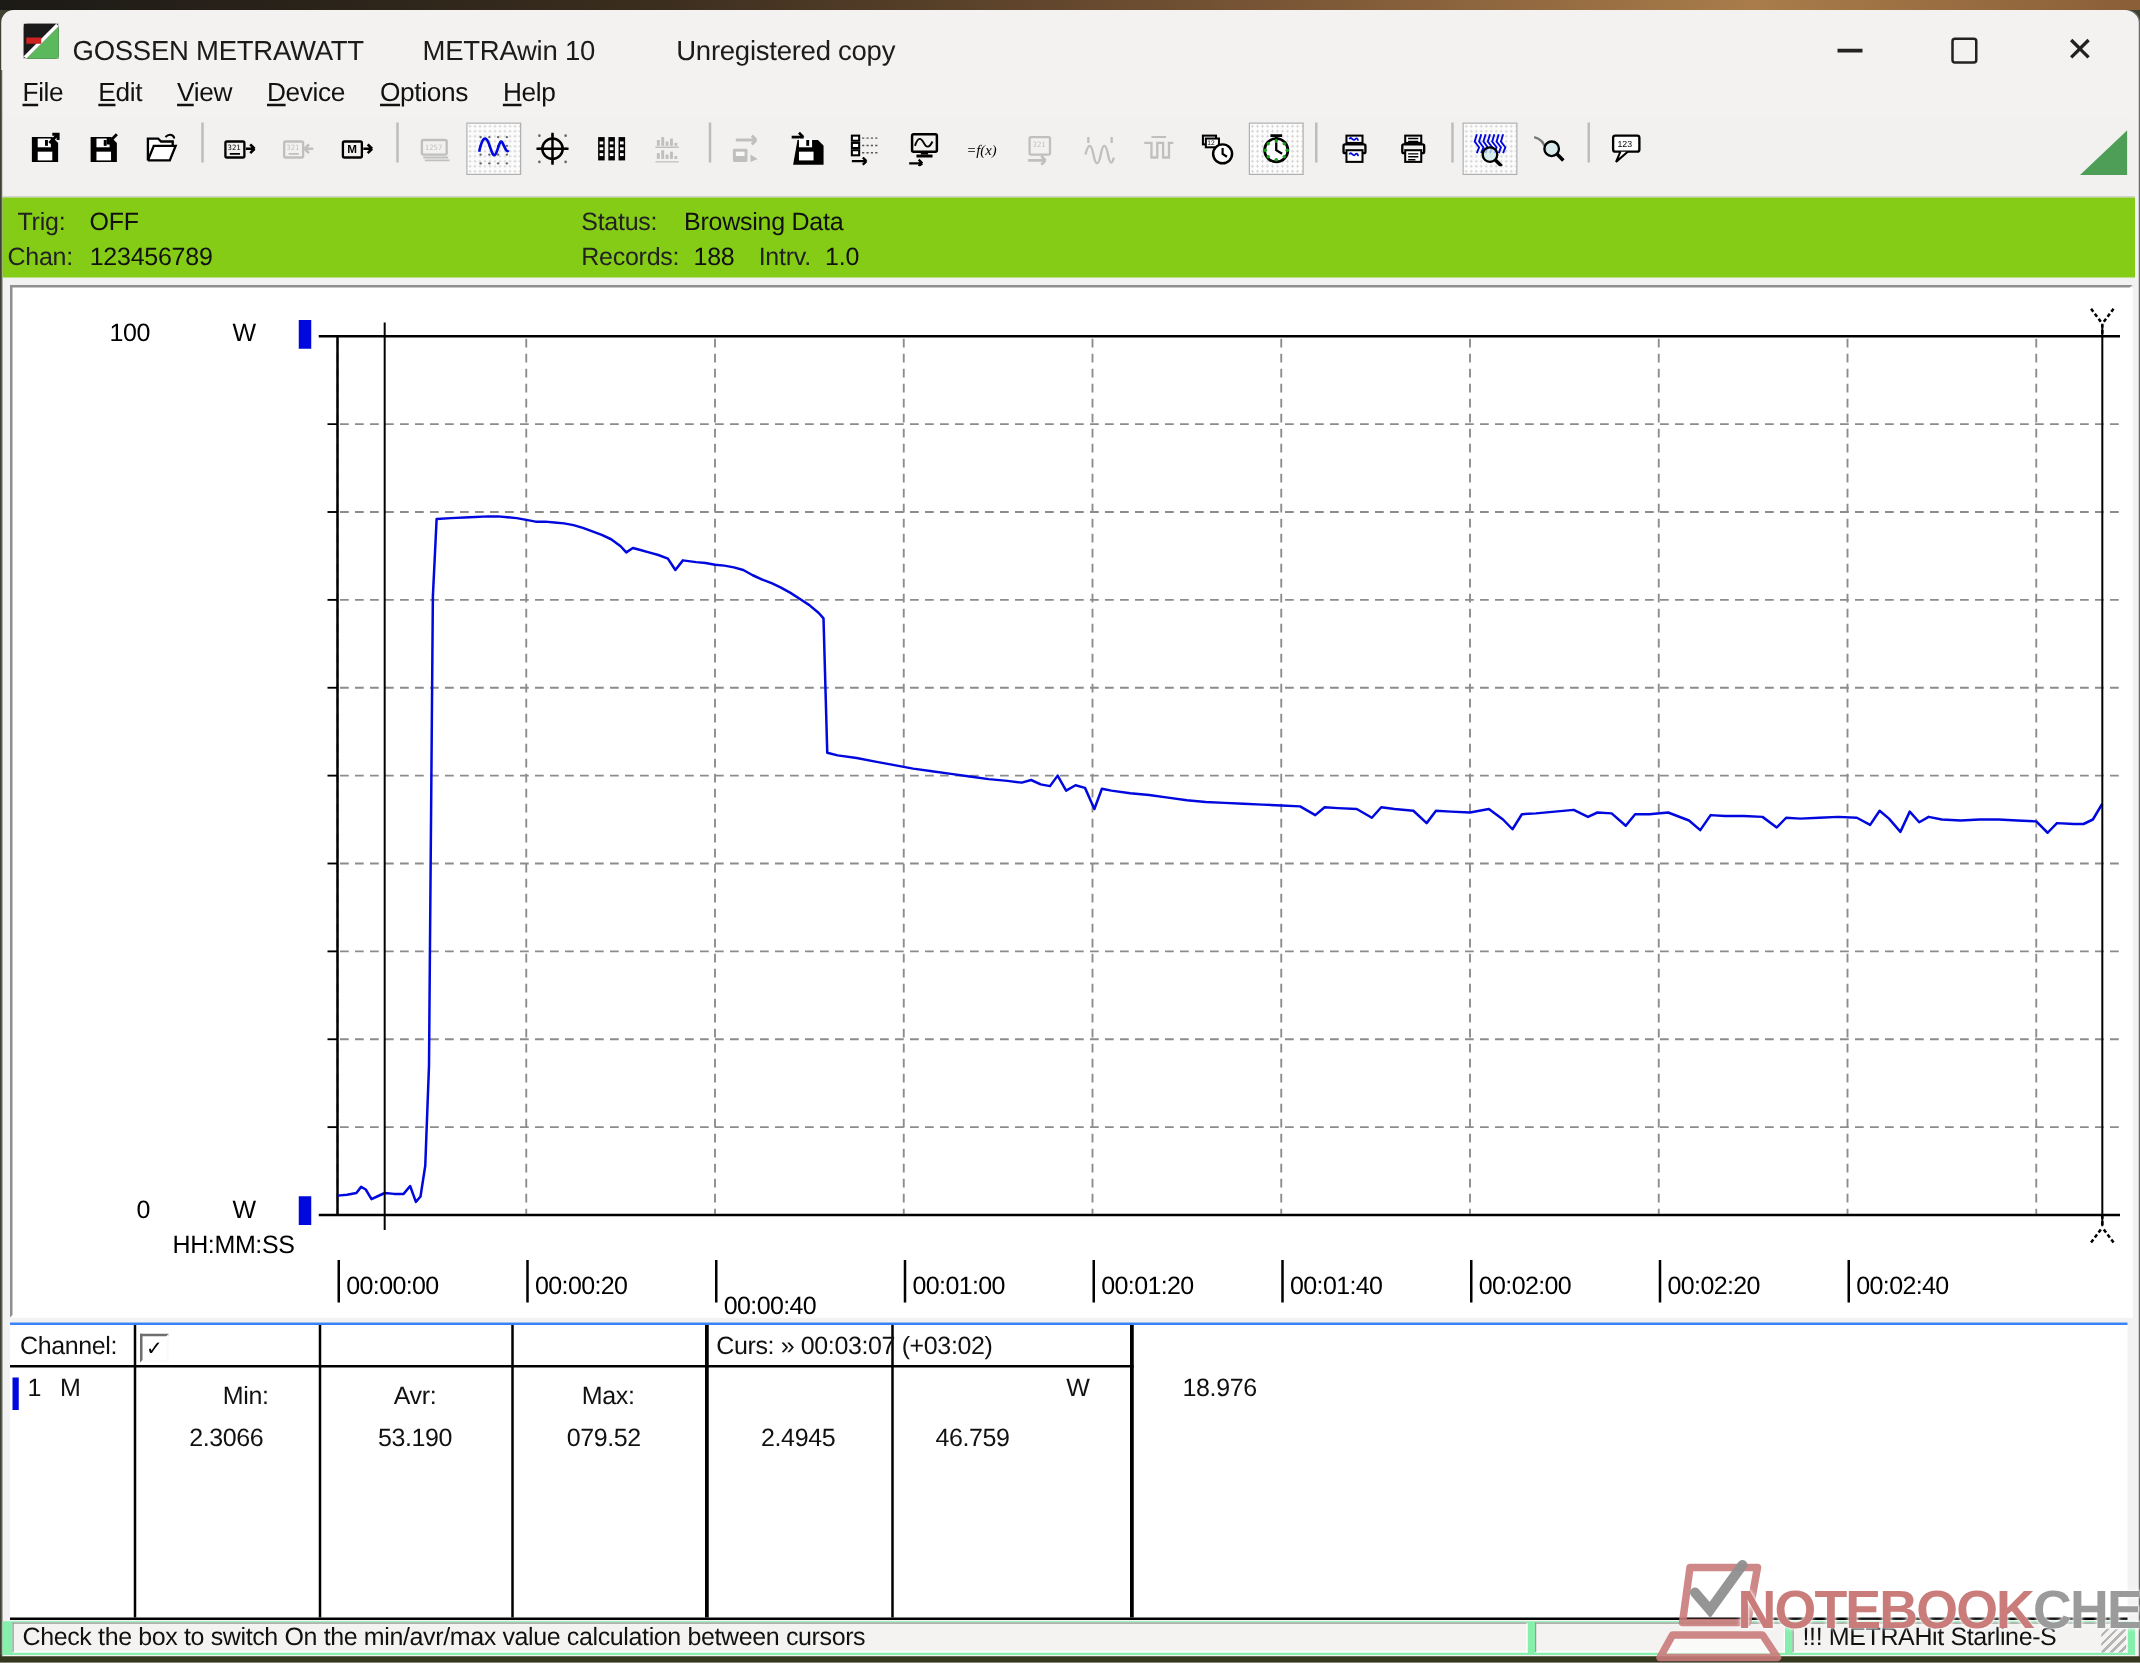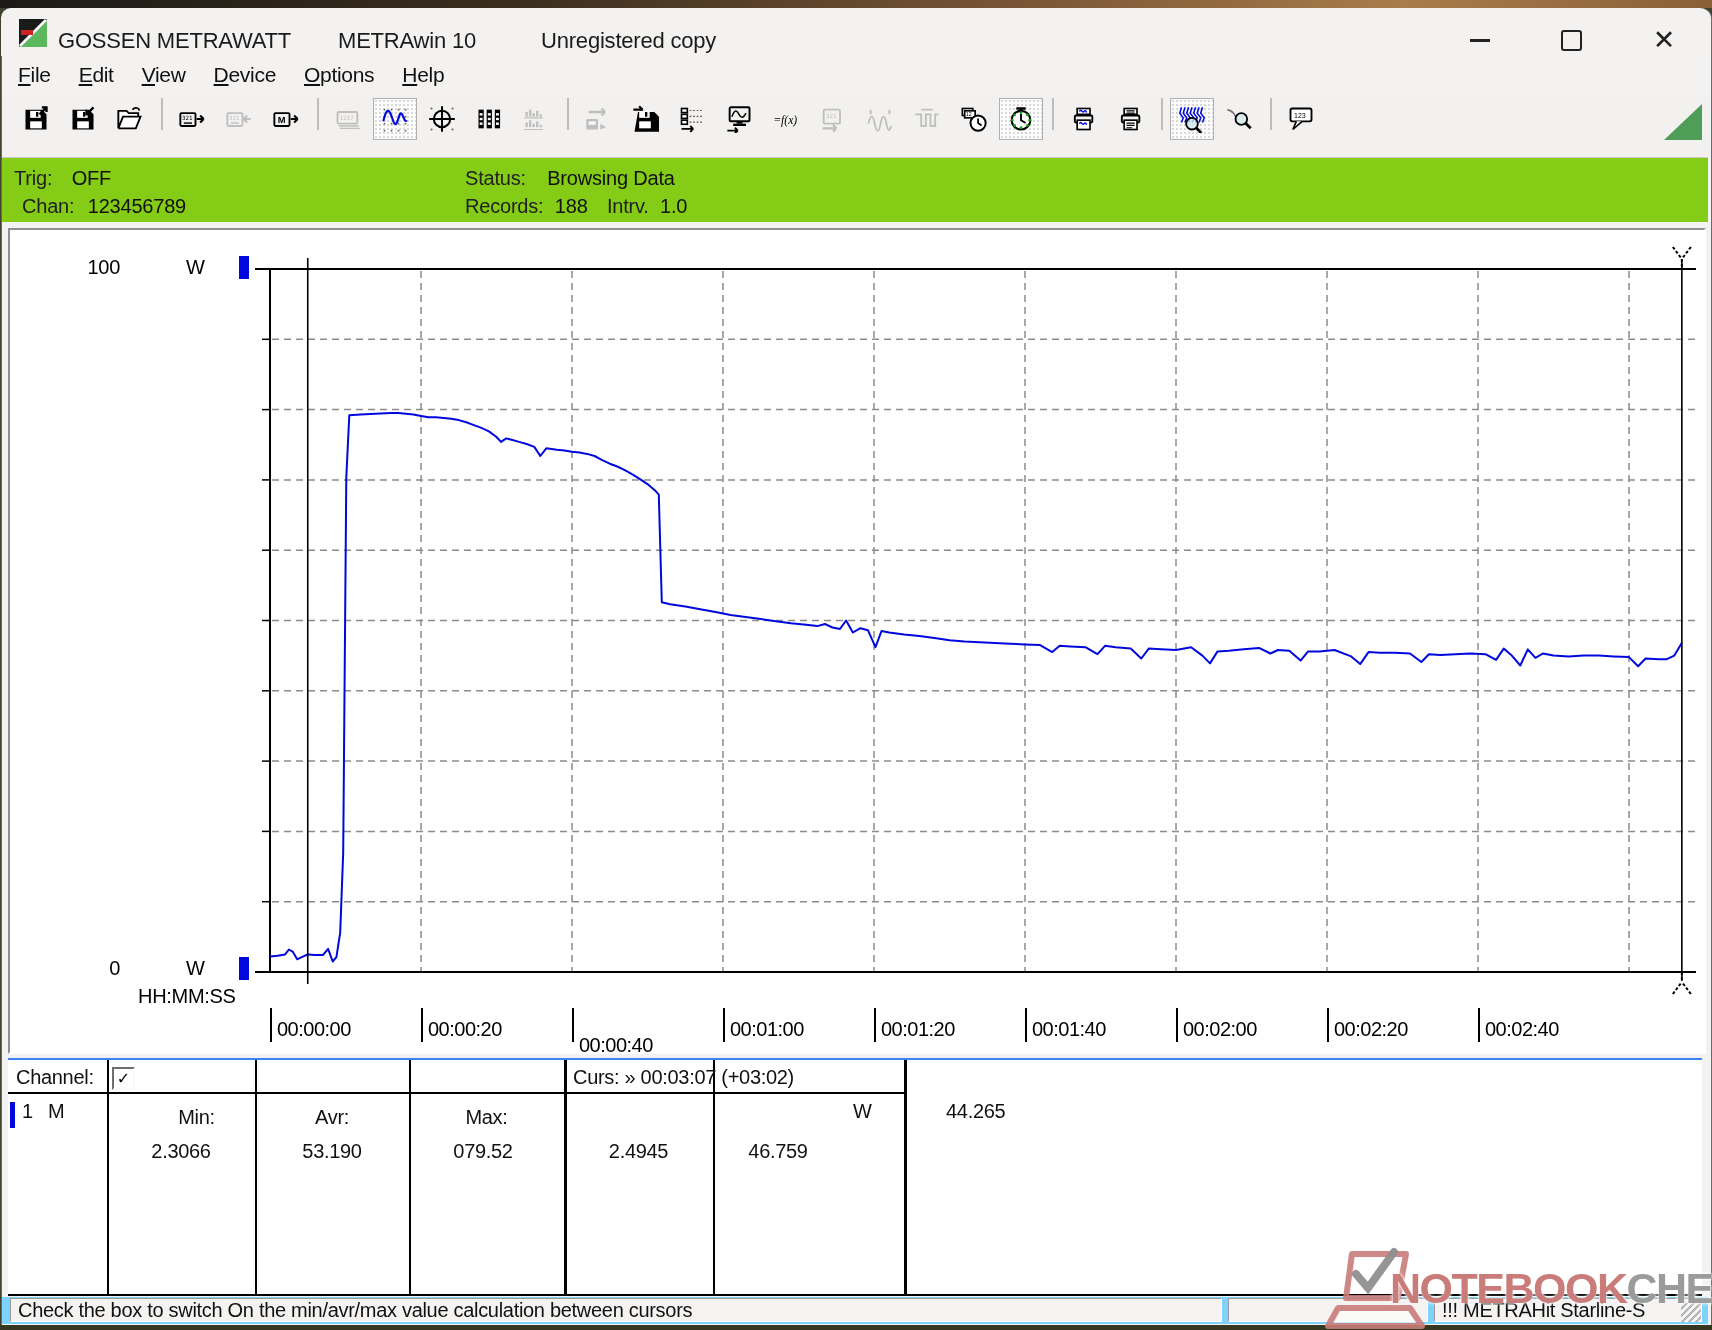--- a/index.html
+++ b/index.html
@@ -50,21 +50,21 @@
   .vline{position:absolute;top:0;height:234px;background:#000;}
   .t-head{position:absolute;top:6px;font-size:20px;letter-spacing:-0.3px;}
   .t-cell{position:absolute;top:40px;font-size:20px;letter-spacing:-0.3px;}
   .center{text-align:center;margin-top:40px;}
   #hdr-underline{position:absolute;left:0;top:32px;width:899px;height:2px;background:#000;}
   #mm-checkbox{position:absolute;left:104px;top:7px;width:19px;height:19px;background:#fff;
      border:2px solid;border-color:#6e6e6e #fafafa #fafafa #6e6e6e;display:flex;align-items:center;justify-content:center;
      font-size:16px;font-weight:bold;color:#000;}
   #chan-color{position:absolute;left:2px;top:42px;width:5px;height:26px;background:#0008dd;}
   
-  #statusbar{left:2px;top:1297px;width:1706px;height:27px;background:#7dd3fc;}
+  #statusbar{left:2px;top:1297px;width:1706px;height:27px;background:#86efac;}
   .sb-sec{position:absolute;top:1px;height:24px;background:#f4f3f2;
      border:1px solid;border-color:#9a9a9a #ffffff #ffffff #9a9a9a;box-sizing:border-box;
      font-size:20px;letter-spacing:-0.3px;display:flex;align-items:center;padding-left:7px;}
   #resize-grip{position:absolute;left:1681px;top:1303px;width:20px;height:19px;
      background:repeating-linear-gradient(135deg,transparent 0 3px,#b5b5b5 3px 5px);}
   
   #watermark{left:1318px;top:1246px;width:394px;height:84px;z-index:50;pointer-events:none;}
   #wm-text{position:absolute;left:72px;top:18px;font-size:43px;font-weight:bold;letter-spacing:-1.5px;
      text-shadow:0 0 2px #fff,0 0 4px #fff;}
   .wm-a{color:#c97c7a;} .wm-b{color:#9b9b9b;font-weight:bold;}
@@ -388,21 +388,21 @@
       </svg>
     </div>
   </div>
 <div class="abs" id="toolbar-corner"></div>
 
 <div class="abs" id="infostrip">
   <div class="abs info-line1" style="left:12px">
     <span class="info-label">Trig:</span>
     <span style="margin-left:14px">OFF</span>
   </div>
-  <div class="abs info-line2" style="left:20px">
+  <div class="abs info-line2" style="left:4px">
     <span class="info-label">Chan:</span>
     <span style="margin-left:8px">123456789</span>
   </div>
   <div class="abs info-line1" style="left:463px">
     <span class="info-label">Status:</span>
     <span style="margin-left:16px">Browsing Data</span>
   </div>
   <div class="abs info-line2" style="left:463px">
     <span class="info-label">Records:</span>
     <span style="margin-left:6px">188</span>
@@ -508,21 +508,21 @@
 
   <div id="chan-color"></div>
   <span class="t-cell" style="left:14px">1</span>
   <span class="t-cell" style="left:40px">M</span>
   <span class="t-cell center" style="left:99px;width:148px">2.3066</span>
   <span class="t-cell center" style="left:247px;width:154px">53.190</span>
   <span class="t-cell center" style="left:401px;width:148px">079.52</span>
   <span class="t-cell center" style="left:556px;width:149px">2.4945</span>
   <span class="t-cell center" style="left:705px;width:130px">46.759</span>
   <span class="t-cell" style="left:845px">W</span>
-  <span class="t-cell" style="left:938px">44.265</span>
+  <span class="t-cell" style="left:938px">18.976</span>
 </div>
 
 <div class="abs" id="statusbar">
   <div class="sb-sec" style="left:8px;width:1212px">
     <span>Check the box to switch On the min/avr/max value calculation between cursors</span>
   </div>
   <div class="sb-sec" style="left:1226px;width:200px"></div>
   <div class="sb-sec" style="left:1432px;width:268px">
     <span>!!! METRAHit Starline-S</span>
   </div>

